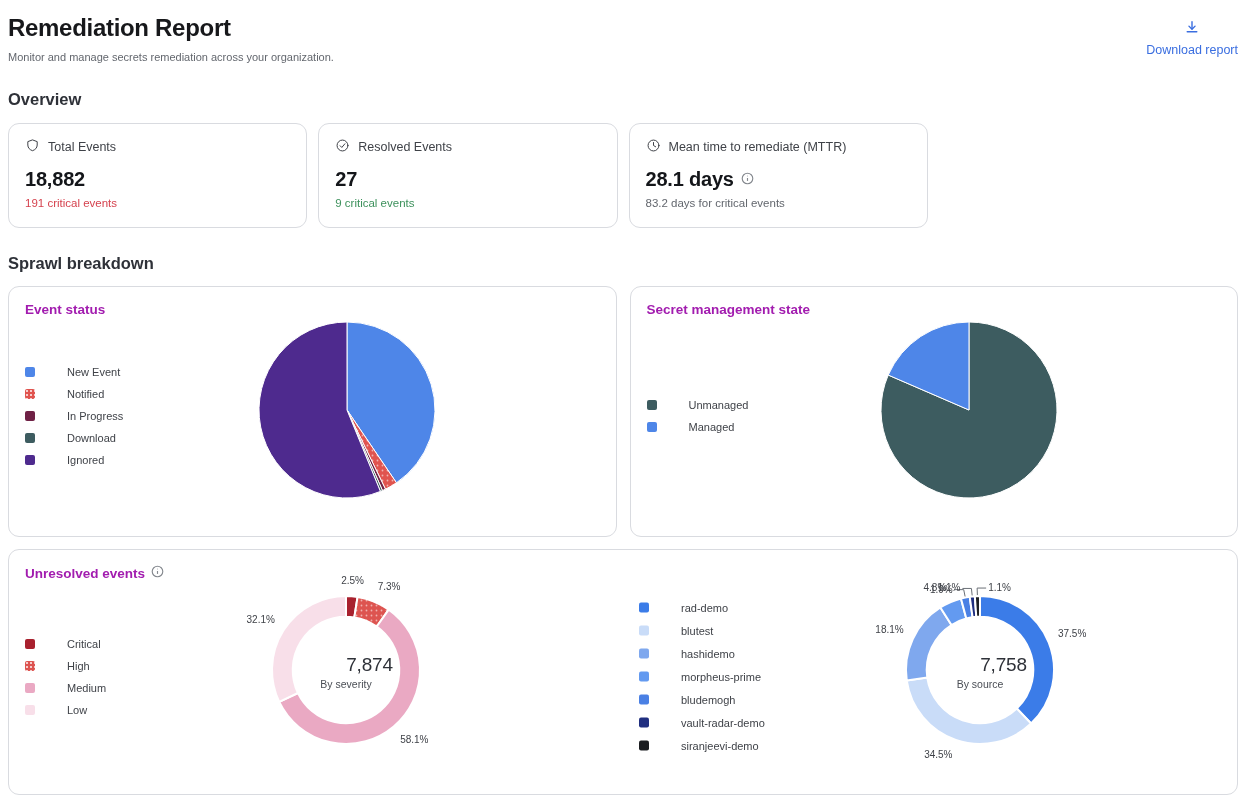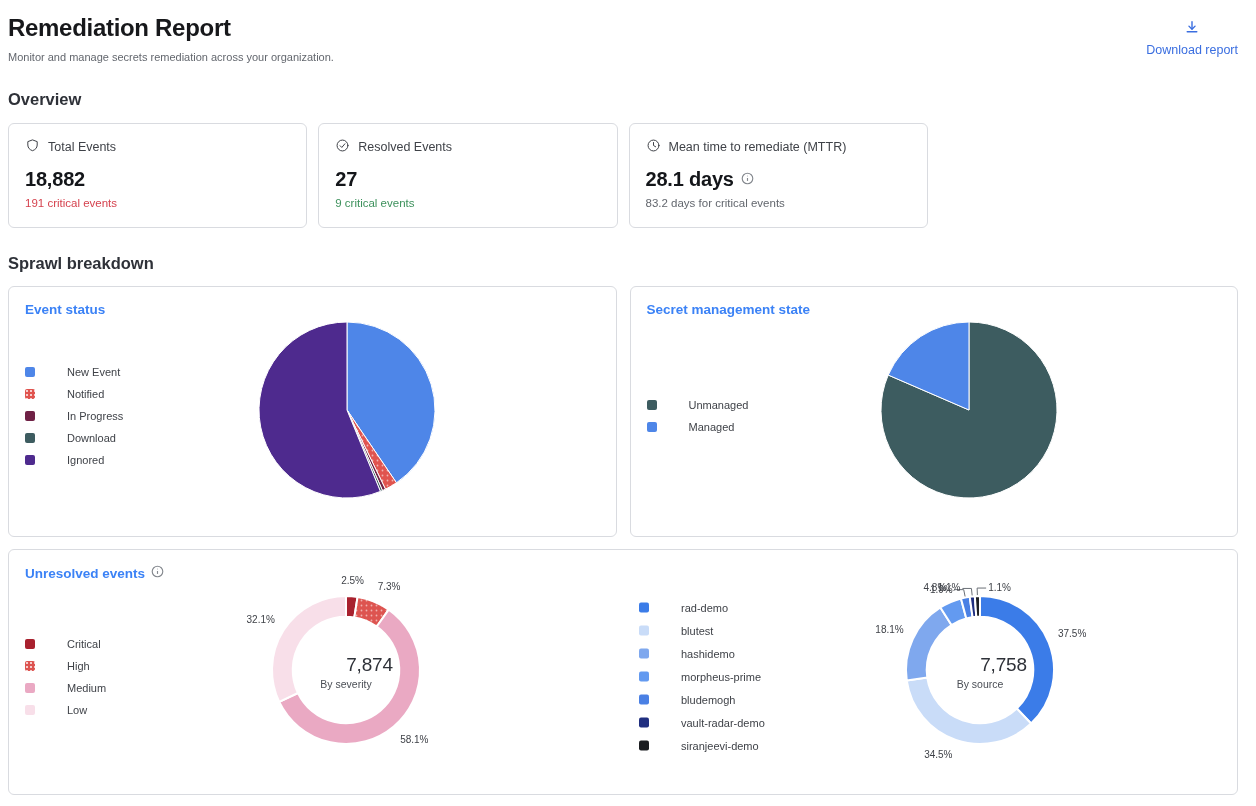--- a/index.html
+++ b/index.html
@@ -11,39 +11,39 @@
   .hdr { display:flex; justify-content:space-between; align-items:flex-start; }
   .hdr h1 { font-size:24px; font-weight:700; letter-spacing:-0.3px; color:#17181b; }
   .hdr .sub { margin-top:9px; font-size:11px; color:#63676e; }
   .dl-link { display:flex; align-items:center; gap:6px; margin-top:6px; font-size:12.5px;
     color:#3a6ee0; cursor:pointer; text-decoration:none;flex-direction:column; }
 
   .section-h { font-size:16.5px; font-weight:700; color:#2e3138; }
   .h-overview { margin-top:27px; }
   .h-sprawl { margin-top:26px; }
 
-  .card { background:#fff; border:1px solid #d9dbe0; border-radius:6px; }
+  .card { background:#fff; border:1px solid #d9dbe0; border-radius:11px; }
 
   
   .stats { margin-top:14px; display:grid; grid-template-columns:repeat(4,1fr); gap:11px; }
   .stat-card { height:105px; padding:14px 16px; }
   .stat-head { display:flex; align-items:center; gap:8px; font-size:12.5px; color:#3f4248; }
   .stat-head svg { flex:0 0 auto; }
   .stat-value-row { margin-top:12px; display:flex; align-items:center; gap:7px; }
   .stat-value { font-size:20px; font-weight:700; color:#14161a; letter-spacing:-0.2px; }
   .stat-sub { margin-top:6px; font-size:11.5px; }
   .sub-critical { color:#d5424e; }
   .sub-neutral  { color:#63676e; }
   .sub-success  { color:#3d915c; }
 
   
   .charts-grid { margin-top:13px; display:grid; grid-template-columns:1fr 1fr; gap:13px; }
   .chart-card { position:relative; height:251px; }
   .chart-title { position:absolute; top:15px; left:16px; font-size:13.5px; font-weight:700;
-    color:#3b82f6; display:flex; align-items:center; gap:6px; z-index:2; }
+    color:#a21caf; display:flex; align-items:center; gap:6px; z-index:2; }
   .chart-body { position:relative; height:100%; display:flex; align-items:center; justify-content:center; }
 
   .legend { position:absolute; left:16px; top:52%; transform:translateY(-50%); z-index:2; }
   .legend-item { display:flex; align-items:center; gap:8px; height:22px; }
   .legend-src .legend-item { height:23px; }
   .chip { width:10px; height:10px; border-radius:2px; flex:0 0 auto; }
   .chip-dots { background-image:radial-gradient(rgba(255,255,255,.7) 1px, transparent 1.3px);
     background-size:4px 4px; }
   .legend-label { font-size:11px; color:#3f4248; white-space:nowrap;padding-left:24px; }
 

